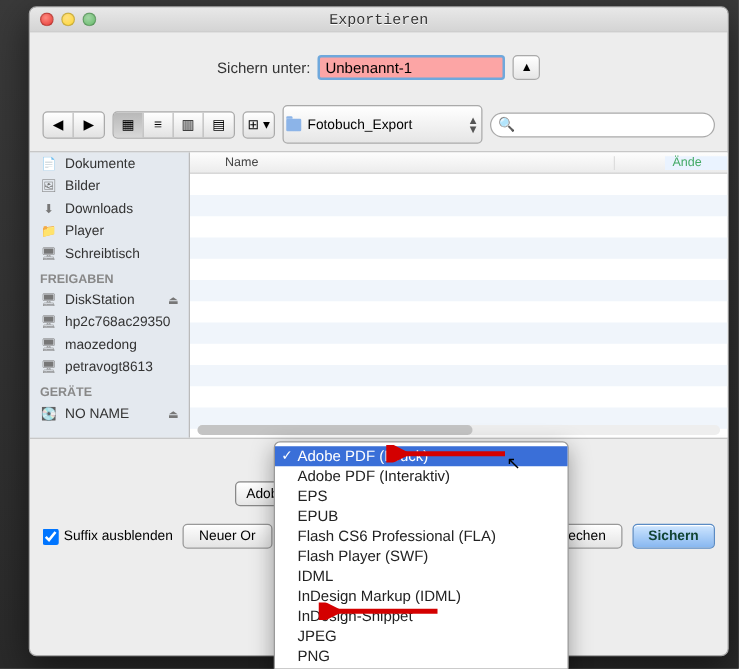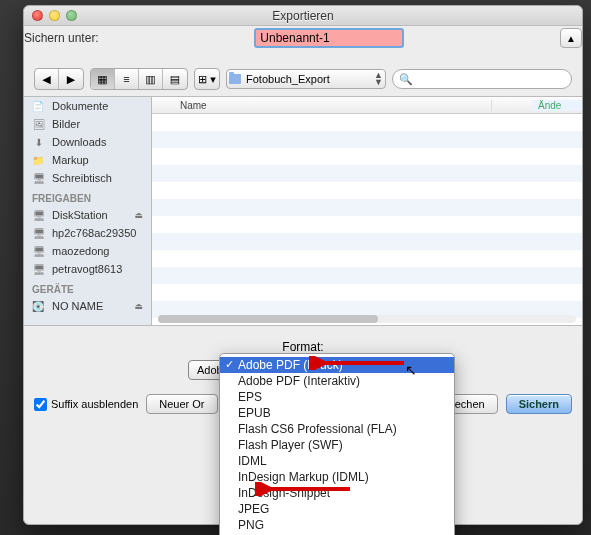--- a/index.html
+++ b/index.html
@@ -5,32 +5,32 @@
 * { margin: 0; padding: 0; box-sizing: border-box; font-family: "Lucida Grande", "Helvetica Neue", sans-serif; }
 body { background: #2a2a2a; width: 591px; height: 535px; position: relative; overflow: hidden; }
 .darkapp { position: absolute; left: 0; top: 0; width: 591px; height: 535px; background: linear-gradient(#3a3a3a,#2a2a2a); }
 .sheet { position: absolute; left: 23px; top: 5px; width: 560px; height: 520px; background: #ededed; border-radius: 6px; box-shadow: 0 10px 30px rgba(0,0,0,.5); border: 1px solid #aaa; }
 .titlebar { height: 20px; background: linear-gradient(#e8e8e8,#d4d4d4); border-bottom: 1px solid #bbb; border-radius: 6px 6px 0 0; display: flex; align-items: center; position: relative; }
 .traffic { display: flex; gap: 6px; padding-left: 8px; }
 .tl { width: 11px; height: 11px; border-radius: 50%; border: 1px solid rgba(0,0,0,.2); }
 .tl.r { background: radial-gradient(circle at 40% 35%, #ff8a80, #e53935); }
 .tl.y { background: radial-gradient(circle at 40% 35%, #ffe082, #fdd835); }
 .tl.g { background: radial-gradient(circle at 40% 35%, #a5d6a7, #66bb6a); }
-.titlebar .title { position: absolute; left: 0; right: 0; text-align: center; font-size: 12px; color: #333; text-shadow: 0 1px 0 #fff; pointer-events: none; }
-.saverow { display: flex; align-items: center; justify-content: space-between; gap: 6px; padding: 2px 0 14px; }
+.titlebar .title { position: absolute; left: 0; right: 0; text-align: center; font-size: 12px; color: #333; text-shadow: 0 1px 0 #fff; pointer-events: none; font-family: Liberation Mono, monospace; }
+.saverow { display: flex; align-items: center; justify-content: center; gap: 6px; padding: 18px 0 14px; }
 .saverow label { font-size: 12px; color: #333; }
 .saverow input { width: 150px; height: 20px; border: 2px solid #6fa8dc; border-radius: 3px; padding: 0 4px; font-size: 12px; background: #fca5a5; color: #000; outline: none; }
 .expbtn { width: 22px; height: 20px; border: 1px solid #aaa; border-radius: 4px; background: linear-gradient(#fff,#e6e6e6); font-size: 10px; display: inline-flex; align-items: center; justify-content: center; }
 .toolbar { display: flex; align-items: center; gap: 6px; padding: 6px 10px; }
 .seg { display: flex; border: 1px solid #aaa; border-radius: 4px; overflow: hidden; background: linear-gradient(#fff,#e2e2e2); }
 .seg button { width: 24px; height: 20px; border: none; border-right: 1px solid #bbb; background: transparent; font-size: 11px; display: flex; align-items: center; justify-content: center; }
 .seg button:last-child { border-right: none; }
 .seg button.active { background: linear-gradient(#b8b8b8,#d8d8d8); }
 .pathsel { flex: 1; display: flex; }
-.pathsel .pop { flex: 1; height: 20px; border: 1px solid #aaa; border-radius: 4px; background: linear-gradient(#fff,#e6e6e6); display: flex; align-items: center; padding: 0 2px; gap: 5px; font-size: 11px; }
+.pathsel .pop { flex: 1; height: 31px; border: 1px solid #aaa; border-radius: 4px; background: linear-gradient(#fff,#e6e6e6); display: flex; align-items: center; padding: 0 2px; gap: 5px; font-size: 11px; }
 .foldicon { width: 12px; height: 10px; background: #8cb4e8; border-radius: 1px; position: relative; }
 .foldicon:before { content: ""; position: absolute; top: -2px; left: 0; width: 5px; height: 2px; background: #8cb4e8; border-radius: 1px 1px 0 0; }
 .updn { font-size: 9px; margin-left: auto; line-height: 7px; color: #555; }
 .search { width: 180px; height: 20px; border: 1px solid #aaa; border-radius: 10px; background: #fff; display: flex; align-items: center; padding: 0 6px; font-size: 11px; color: #888; gap: 4px; }
 .browser { display: flex; height: 230px; border-top: 1px solid #bbb; border-bottom: 1px solid #bbb; }
 .sidebar { width: 128px; background: #e4e9ef; border-right: 1px solid #bbb; overflow: hidden; font-size: 11px; }
 .sidebar .hdr { color: #888; font-size: 10px; font-weight: bold; padding: 6px 8px 2px; text-transform: uppercase; }
 .sidebar .item { display: flex; align-items: center; gap: 6px; padding: 3px 8px; color: #333; }
 .sidebar .item .ic { width: 14px; height: 12px; display: flex; align-items: center; justify-content: center; color: #777; font-size: 10px; }
 .eject { margin-left: auto; font-size: 9px; color: #777; }
@@ -121,21 +121,21 @@
           <div class="item">
             <span class="ic">🖼</span>
             <span>Bilder</span>
           </div>
           <div class="item">
             <span class="ic">⬇</span>
             <span>Downloads</span>
           </div>
           <div class="item">
             <span class="ic">📁</span>
-            <span>Markup</span>
+            <span>Player</span>
           </div>
           <div class="item">
             <span class="ic">🖥</span>
             <span>Schreibtisch</span>
           </div>
         </div>
       <div class="hdr">FREIGABEN</div>
       <div id="sb-shared">
           <div class="item">
             <span class="ic">🖥</span>

